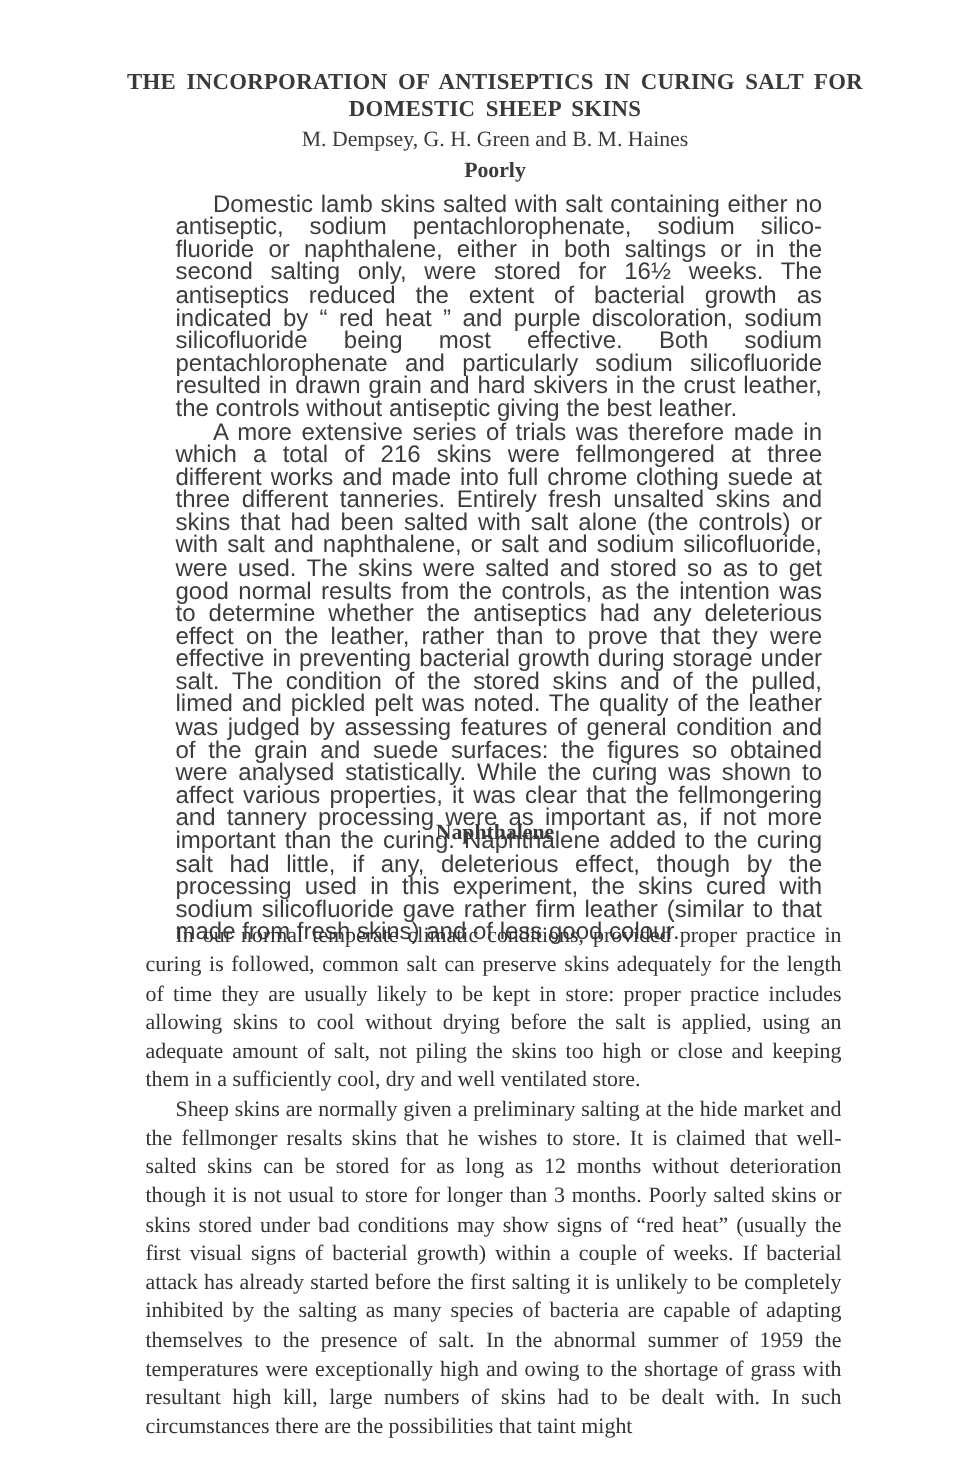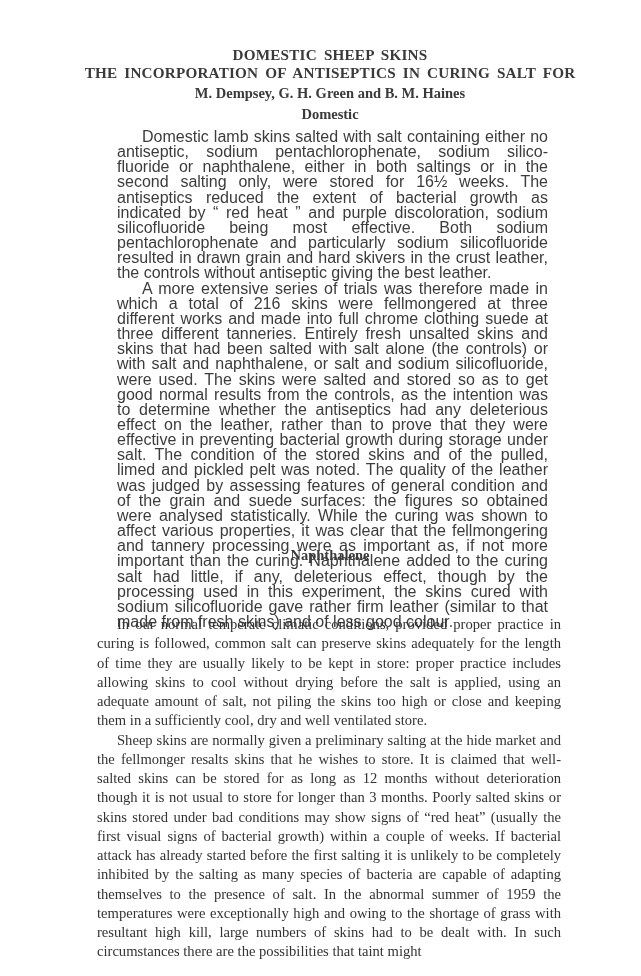--- a/index.html
+++ b/index.html
@@ -1,36 +1,36 @@
 <!DOCTYPE html>
 <html><head>
 <meta charset="utf-8">
 <style>
   html, body { margin: 0; padding: 0; background: #ffffff; }
   body { width: 641px; height: 976px; position: relative; overflow: hidden; color: #2b2b2b; font-family: "Liberation Serif", "DejaVu Serif", serif; }
   .title { position: absolute; left: 60px; width: 540px; top: 46px; text-align: center; font-weight: bold; font-size: 15.2px; line-height: 18px; letter-spacing: 0.2px; word-spacing: 3px; color: #3a3a3a; }
-  .authors { position: absolute; left: 60px; width: 540px; top: 84px; text-align: center; font-weight: bold; font-size: 14.5px; line-height: 18px; color: #3a3a3a; }
+  .authors { position: absolute; left: 60px; width: 540px; top: 84px; text-align: center; font-weight: normal; font-size: 14.5px; line-height: 18px; color: #3a3a3a; }
   .h2 { position: absolute; left: 60px; width: 540px; text-align: center; font-weight: bold; font-size: 14.5px; line-height: 18px; color: #3a3a3a; }
   .summary { position: absolute; left: 117px; width: 431px; top: 129px; font-size: 16px; line-height: 15.15px; text-align: justify; color: #3c3c3c; font-family: "Liberation Sans", "DejaVu Sans", sans-serif; }
   .summary p { margin: 0; text-indent: 25px; text-align-last: left; }
   .body { position: absolute; left: 97px; width: 464px; top: 567px; font-size: 14.6px; line-height: 19.25px; text-align: justify; color: #333; margin-top: 48px; }
   .body p { margin: 0; text-indent: 20px; }
   .page-num { position: absolute; left: 0; width: 641px; top: 915px; text-align: right; font-size: 14px; color: #333; padding-left: 32px; }
 </style>
 </head>
 <body>
 
 <div class="title">
+  <div>THE INCORPORATION OF ANTISEPTICS IN CURING SALT FOR</div>
   <div>DOMESTIC SHEEP SKINS</div>
-  <div>THE INCORPORATION OF ANTISEPTICS IN CURING SALT FOR</div>
 </div>
 
 <div class="authors">M. Dempsey, G. H. Green and B. M. Haines</div>
 
-<div class="h2" style="top:105px;">Domestic</div>
+<div class="h2" style="top:105px;">Poorly</div>
 
 <div class="summary">
   <p>Domestic lamb skins salted with salt containing either no antiseptic, sodium pentachlorophenate, sodium silico-fluoride or naphthalene, either in both saltings or in the second salting only, were stored for 16½ weeks. The antiseptics reduced the extent of bacterial growth as indicated by “ red heat ” and purple discoloration, sodium silicofluoride being most effective. Both sodium pentachlorophenate and particularly sodium silicofluoride resulted in drawn grain and hard skivers in the crust leather, the controls without antiseptic giving the best leather.</p>
   <p>A more extensive series of trials was therefore made in which a total of 216 skins were fellmongered at three different works and made into full chrome clothing suede at three different tanneries. Entirely fresh unsalted skins and skins that had been salted with salt alone (the controls) or with salt and naphthalene, or salt and sodium silicofluoride, were used. The skins were salted and stored so as to get good normal results from the controls, as the intention was to determine whether the antiseptics had any deleterious effect on the leather, rather than to prove that they were effective in preventing bacterial growth during storage under salt. The condition of the stored skins and of the pulled, limed and pickled pelt was noted. The quality of the leather was judged by assessing features of general condition and of the grain and suede surfaces: the figures so obtained were analysed statistically. While the curing was shown to affect various properties, it was clear that the fellmongering and tannery processing were as important as, if not more important than the curing. Naphthalene added to the curing salt had little, if any, deleterious effect, though by the processing used in this experiment, the skins cured with sodium silicofluoride gave rather firm leather (similar to that made from fresh skins) and of less good colour.</p>
 </div>
 
 <div class="h2" style="top:546px;">Naphthalene</div>
 
 <div class="body">
   <p>In our normal temperate climatic conditions, provided proper practice in curing is followed, common salt can preserve skins adequately for the length of time they are usually likely to be kept in store: proper practice includes allowing skins to cool without drying before the salt is applied, using an adequate amount of salt, not piling the skins too high or close and keeping them in a sufficiently cool, dry and well ventilated store.</p>

